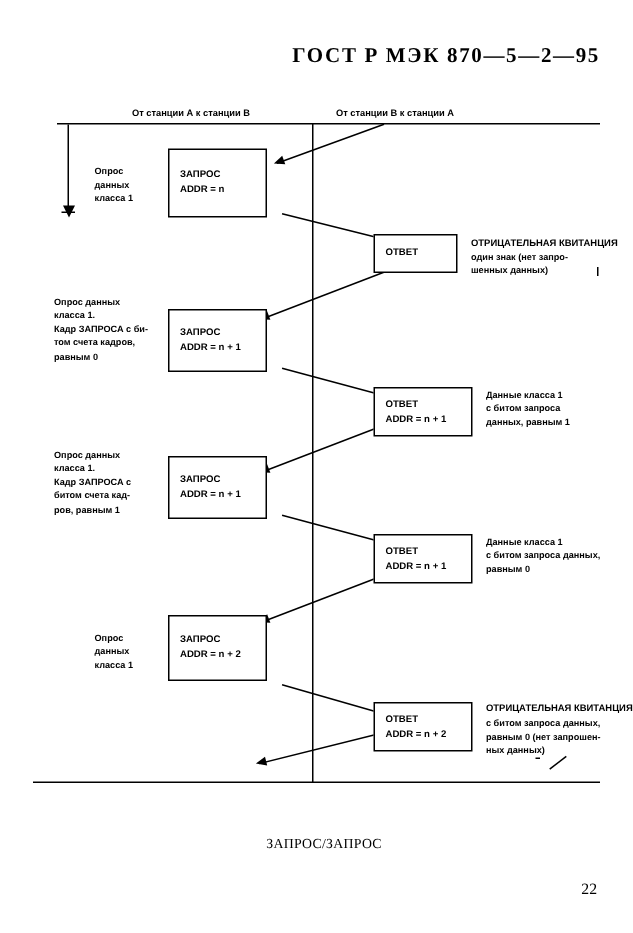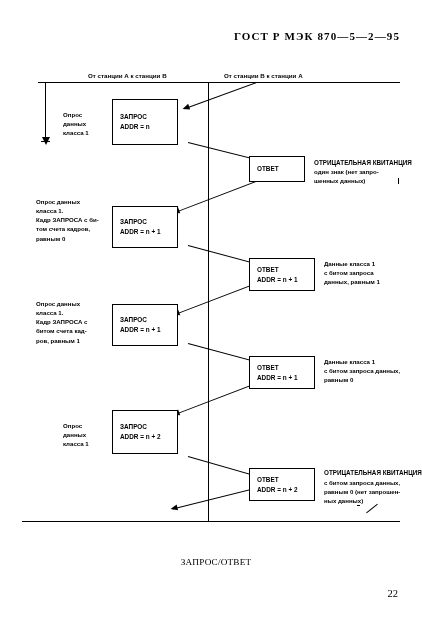--- a/index.html
+++ b/index.html
@@ -20,21 +20,21 @@
     position: absolute;
     inset: 0;
   }
 
   
   .std-header {
     position: absolute;
     top: 30px;
     right: 22px;
     font-family: "Liberation Serif", serif;
-    font-size: 11px;
+    font-size: 14px;
     font-weight: bold;
     letter-spacing: 1.1px;
     white-space: nowrap;
   }
 
   
   .rule {
     position: absolute;
     background: #000;
     height: 1px;
@@ -263,18 +263,18 @@
   <div class="msg-box" style="left:249px; top:468px; width:66px; height:33px;">
     <span class="ln">ОТВЕТ</span>
     <span class="ln">ADDR = n + 2</span>
   </div>
   <div class="note note-right note-title" style="left:324px; top:468px;">ОТРИЦАТЕЛЬНАЯ КВИТАНЦИЯ</div>
   <div class="note note-right" style="left:324px; top:478px;">с битом запроса данных,
 равным 0 (нет запрошен-
 ных данных)</div>
 
   <div class="caption">
-    <div class="l2">ЗАПРОС/ОТВЕТ</div>
+    <div class="l2">ЗАПРОС/ЗАПРОС</div>
   </div>
 
   <div class="page-number">22</div>
 
 </div>
 
 </body></html>

